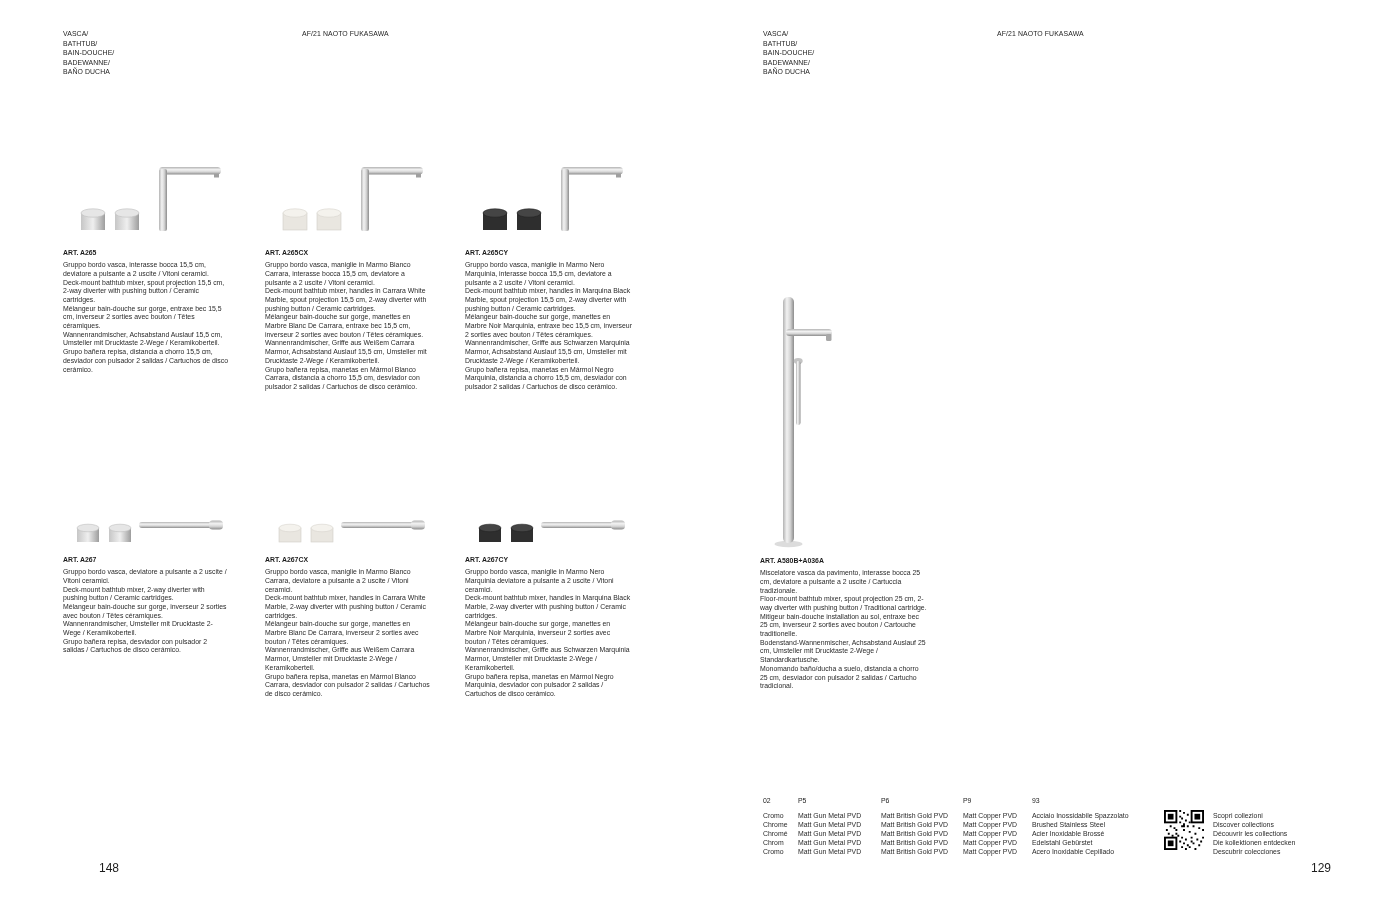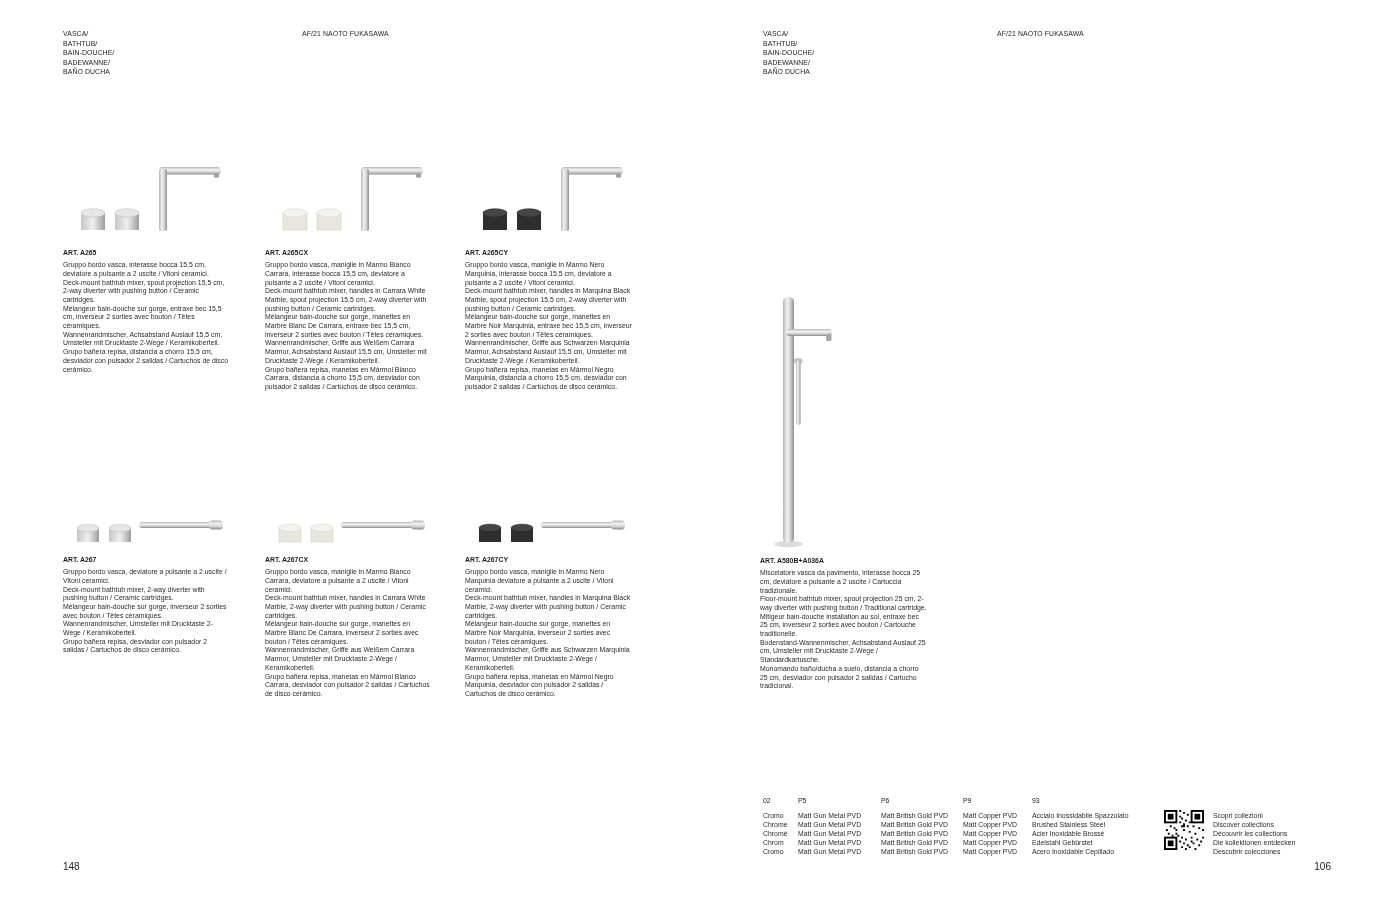--- a/index.html
+++ b/index.html
@@ -5,21 +5,21 @@
   html,body{margin:0;padding:0;background:#fff;}
   body{font-family:"Liberation Sans",sans-serif;color:var(--text,#1c1c1c);}
   .spread{position:relative;width:1394px;height:904px;background:#fff;overflow:hidden;
           font-size:6.9px;line-height:1.25;}
   .cat-header{position:absolute;white-space:pre-line;line-height:9.5px;letter-spacing:.1px;}
   .collection{position:absolute;letter-spacing:.1px;}
   .product{position:absolute;width:172px;}
   .product-image{display:flex;align-items:flex-end;margin-bottom:8px;}
   .art{font-weight:700;font-size:6.9px;margin:0 0 3.5px 0;}
   .desc{margin:0;white-space:pre-line;width:167px;color:#2a2a2a;line-height:8.7px;}
-  .pagenum{position:absolute;font-size:10px;}
+  .pagenum{position:absolute;font-size:12px;margin-left:36px;}
   .fin-table{position:absolute;display:flex;align-items:flex-start;}
   .fin-col{flex:0 0 auto;}
   .fin-code{margin-bottom:5px;}
   .fin-list{white-space:pre-line;line-height:9px;color:#2a2a2a;}
   .qr-block{position:absolute;display:flex;gap:9px;align-items:flex-start;}
   .qr-caption{white-space:pre-line;line-height:9px;color:#2a2a2a;padding-top:1px;}
   svg.fixture{display:block;}
 </style>
 </head>
 <body>
@@ -262,16 +262,16 @@
           <path d="M8 0h1v1H8zM10 1h1v1h-1zM12 2h1v1h-1zM8 3h1v1H8zM9 4h1v1H9zM11 5h1v1h-1zM13 6h1v1h-1zM8 6h1v1H8zM10 7h1v1h-1zM3 8h1v1H3zM5 9h1v1H5zM9 8h2v1H9zM12 8h1v1h-1zM15 8h1v1h-1zM18 9h1v1h-1zM1 10h1v1H1zM6 10h1v1H6zM10 10h1v1h-1zM13 11h1v1h-1zM20 10h1v1h-1zM2 12h1v1H2zM6 12h1v1H6zM16 12h1v1h-1zM4 13h1v1H4zM7 13h1v1H7zM9 14h1v1H9zM14 14h1v1h-1zM20 14h1v1h-1zM11 15h1v1h-1zM17 15h1v1h-1zM8 16h1v1H8zM14 16h1v1h-1zM19 16h1v1h-1zM10 17h1v1h-1zM15 17h1v1h-1zM12 18h1v1h-1zM18 18h1v1h-1zM9 19h1v1H9zM13 19h1v1h-1zM11 20h1v1h-1zM16 20h1v1h-1z"></path>
         </g>
       </svg>
       <div class="qr-caption">Scopri collezioni
 Discover collections
 Découvrir les collections
 Die kollektionen entdecken
 Descubrir colecciones</div>
     </div>
 
-    <div class="pagenum" style="right:63px;top:861px">106</div>
+    <div class="pagenum" style="right:63px;top:861px">129</div>
   </section>
 
 </div>
 
 </body></html>

